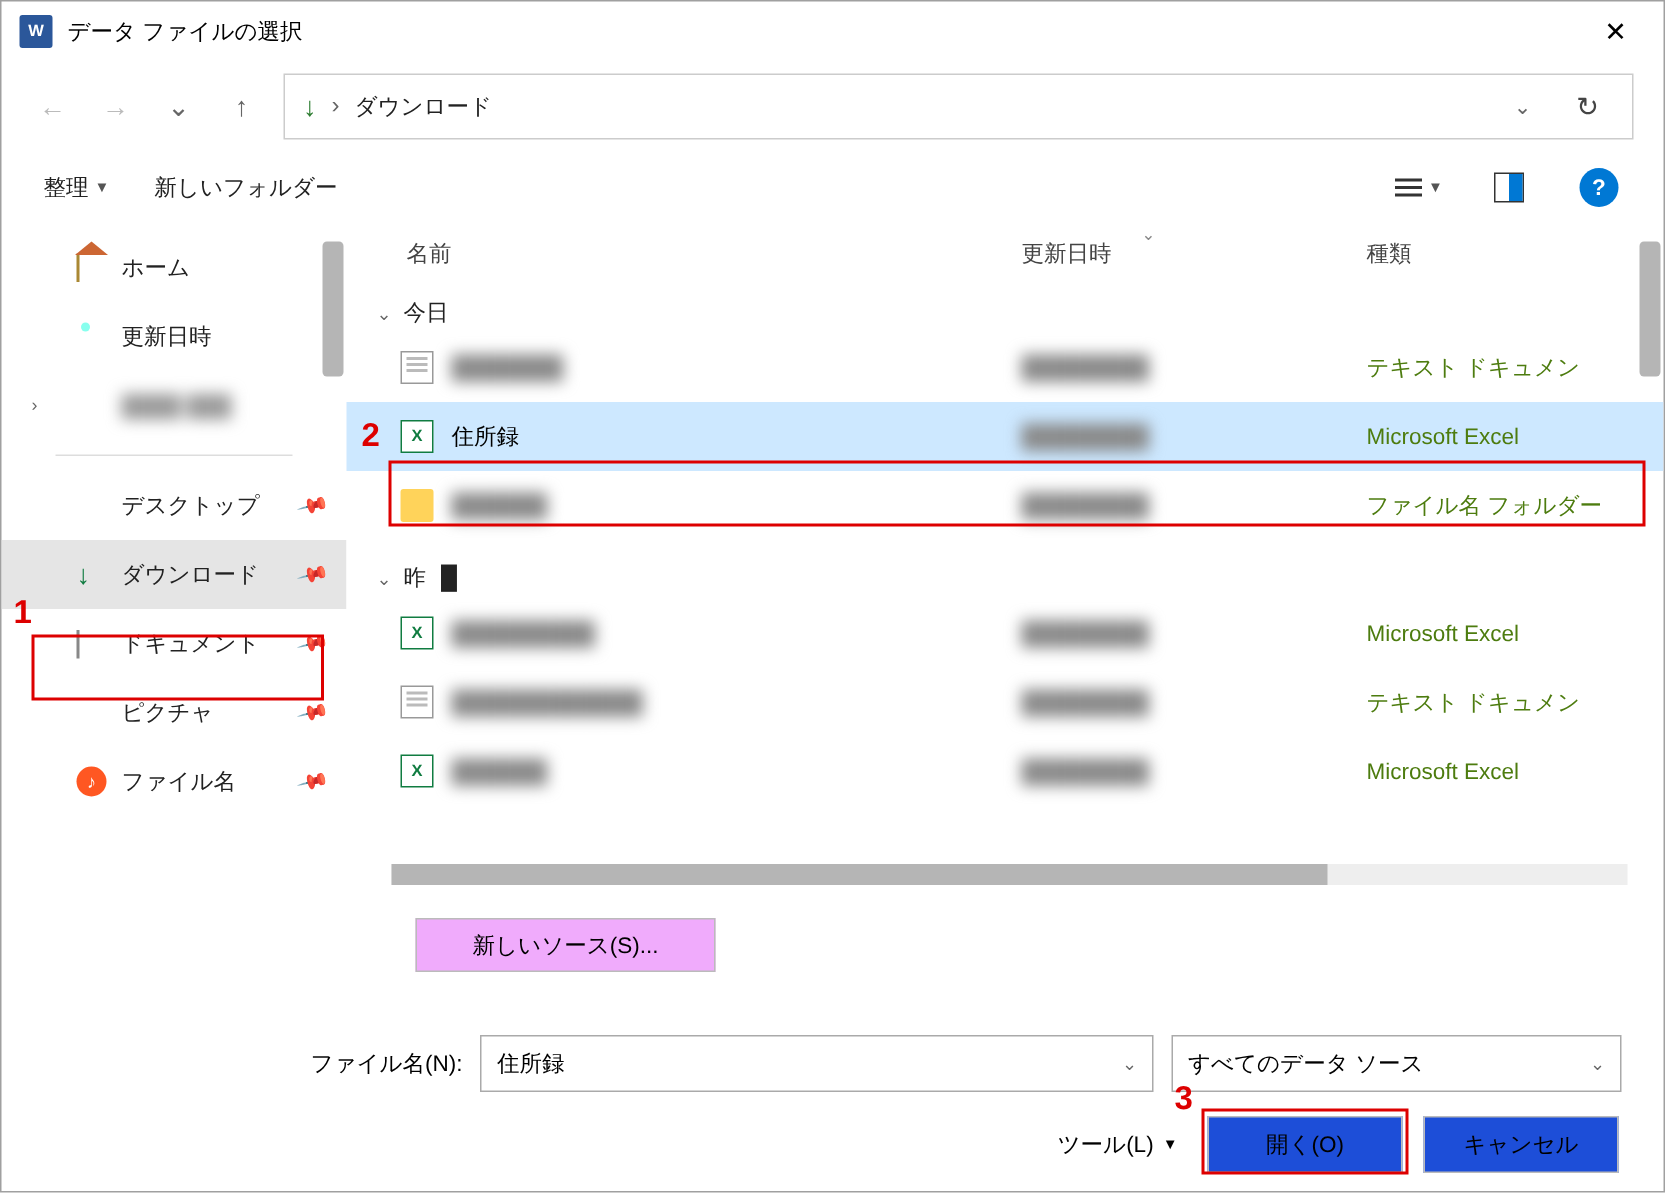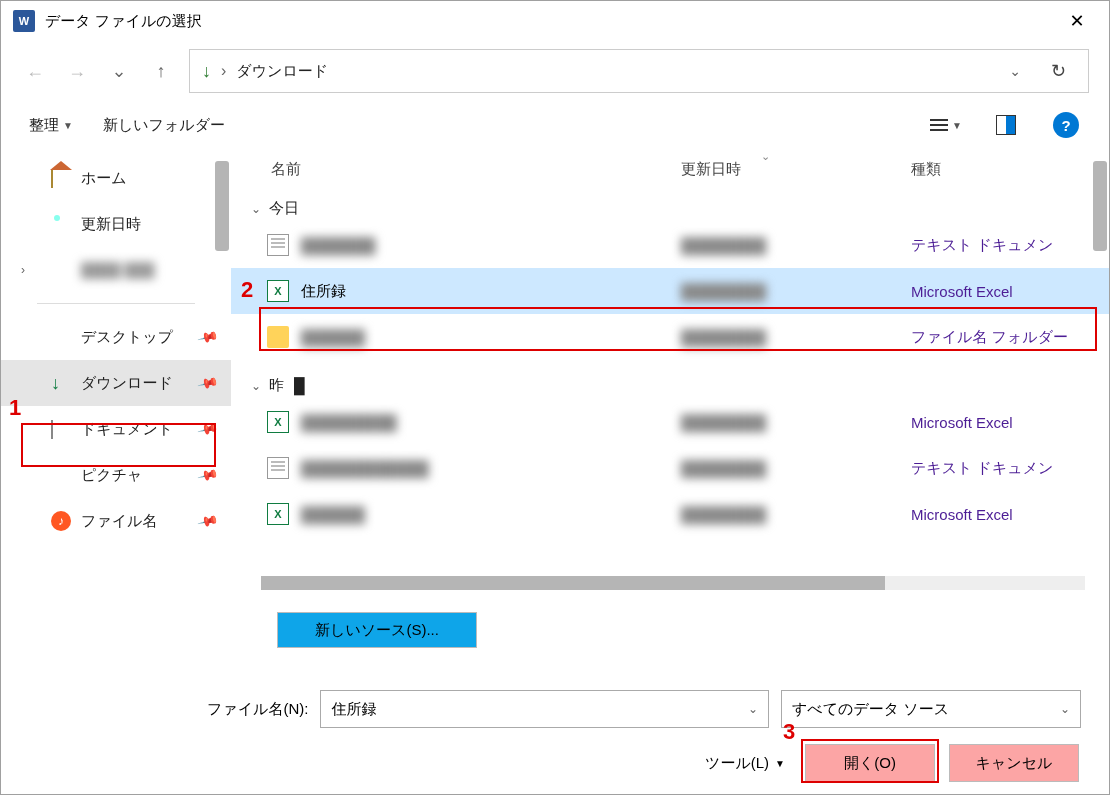--- a/index.html
+++ b/index.html
@@ -58,43 +58,43 @@
 .colhdr .c-name { width: 450px; padding-left: 40px; }
 .colhdr .c-date { width: 230px; position: relative; }
 .colhdr .c-date .sort { position: absolute; top: -10px; left: 80px; font-size: 11px; color: #888; }
 .colhdr .c-type { flex: 1; }
 .group { padding: 6px 0; }
 .group-hdr { display: flex; align-items: center; gap: 8px; padding: 4px 20px; font-size: 15px; color: #222; cursor: pointer; }
 .group-hdr .chev { font-size: 12px; color: #666; }
 .row { height: 46px; display: flex; align-items: center; cursor: pointer; }
 .row .c-name { width: 450px; padding-left: 36px; display: flex; align-items: center; gap: 12px; font-size: 15px; }
 .row .c-date { width: 230px; font-size: 15px; color: #444; }
-.row .c-type { flex: 1; font-size: 15px; color: #4c1d95; }
+.row .c-type { flex: 1; font-size: 15px; color: #4d7c0f; }
 .row.selected { background: #cde8ff; }
 .row .blur { filter: blur(5px); color: #888; }
 .fileicon { width: 22px; height: 22px; display: inline-flex; align-items: center; justify-content: center; font-size: 11px; }
 .fileicon.txt { border: 1px solid #999; background: #fff; position: relative; }
 .fileicon.txt::before { content: ""; position: absolute; top: 3px; left: 3px; right: 3px; height: 2px; background: #bbb; box-shadow: 0 4px 0 #bbb, 0 8px 0 #bbb; }
 .fileicon.xl { background: #fff; border: 1px solid #107c41; color: #107c41; font-weight: bold; }
 .fileicon.fld { background: #ffd35a; border-radius: 2px; }
 .h-scroll { position: absolute; bottom: 4px; left: 30px; right: 24px; height: 14px; background: #eee; }
 .h-scroll .thumb { position: absolute; left: 0; top: 0; bottom: 0; right: 200px; background: #b5b5b5; }
 
 
 .bottom { padding: 18px 28px 0; }
-.newsrc { width: 200px; height: 36px; border: 1px solid #bbb; background: #0ea5e9; font-size: 15px; cursor: pointer; margin-left: 248px; }
+.newsrc { width: 200px; height: 36px; border: 1px solid #bbb; background: #f0abfc; font-size: 15px; cursor: pointer; margin-left: 248px; }
 .filerow { display: flex; align-items: center; gap: 12px; margin-top: 42px; padding-left: 178px; }
 .filerow .lbl { font-size: 15px; }
 .filerow .fname { flex: 1; height: 38px; border: 1px solid #aaa; padding: 0 10px; font-size: 15px; display: flex; align-items: center; position: relative; max-width: 480px; }
 .filerow .fname .dd { position: absolute; right: 10px; font-size: 12px; color: #666; }
 .filerow .ftype { width: 300px; height: 38px; border: 1px solid #aaa; padding: 0 10px; font-size: 15px; display: flex; align-items: center; position: relative; }
 .filerow .ftype .dd { position: absolute; right: 10px; font-size: 12px; color: #666; }
 .btnrow { display: flex; align-items: center; justify-content: flex-end; gap: 14px; margin-top: 16px; padding-right: 2px; }
 .btnrow .tools { font-size: 15px; display: flex; align-items: center; gap: 6px; cursor: pointer; margin-right: 6px; }
-.btnrow button { width: 130px; height: 38px; border: 1px solid #bbb; background: #fca5a5; font-size: 15px; cursor: pointer; }
+.btnrow button { width: 130px; height: 38px; border: 1px solid #bbb; background: #1d4ed8; font-size: 15px; cursor: pointer; }
 
 
 .i-home { width: 20px; height: 18px; background: #fff; border: 1px solid #aa8833; position: relative; }
 .i-home::before { content: ""; position: absolute; top: -9px; left: -2px; border-left: 11px solid transparent; border-right: 11px solid transparent; border-bottom: 9px solid #cc6633; }
 .i-gallery { width: 20px; height: 18px; background: #0078d4; border-radius: 2px; position: relative; }
 .i-gallery::after { content: ""; position: absolute; bottom: 3px; left: 3px; width: 6px; height: 6px; background: #8fe; border-radius: 50%; }
 .i-cloud { width: 22px; height: 15px; background: #0078d4; border-radius: 8px; position: relative; }
 .i-desktop { width: 20px; height: 16px; background: #0099e5; border-radius: 2px; }
 .i-dl { color: #107c41; font-weight: bold; font-size: 18px; }
 .i-doc { width: 18px; height: 22px; border: 1px solid #888; background: #fff; }

